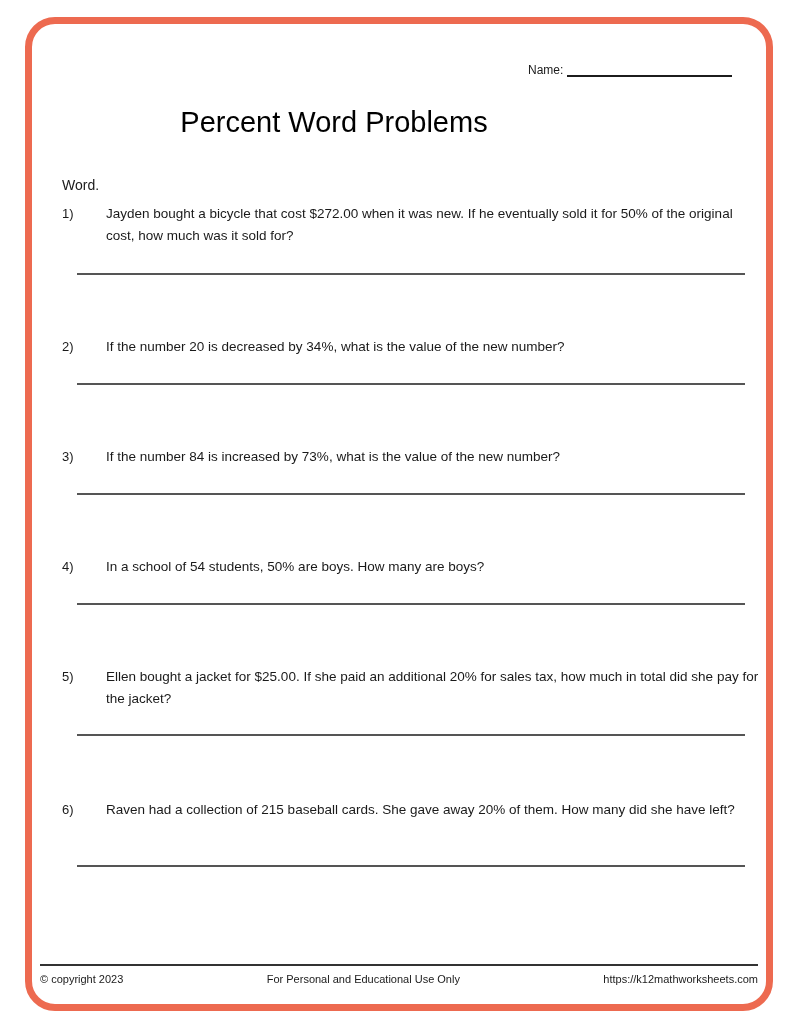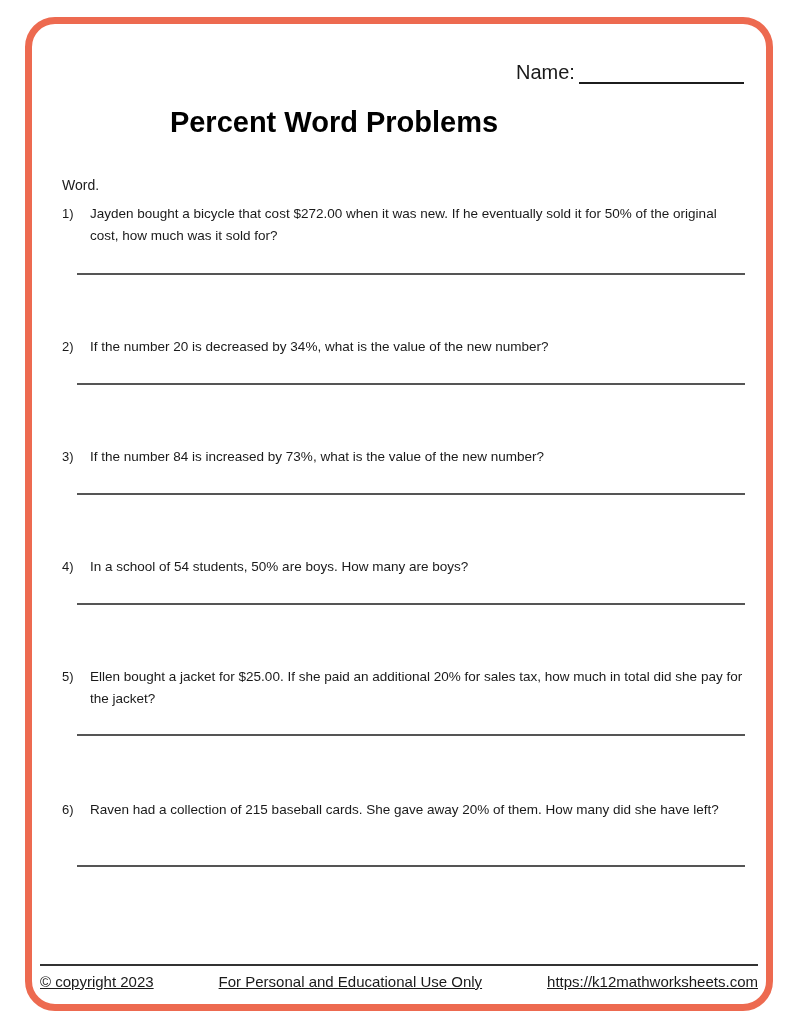--- a/index.html
+++ b/index.html
@@ -12,60 +12,60 @@
   }
   .sheet-border {
     position: absolute;
     left: 25px; top: 17px;
     width: 748px; height: 994px;
     border: 7px solid #ED6A50;
     border-radius: 30px;
   }
   .name-row {
     position: absolute;
-    left: 516px; top: 61px;
-    font-size: 20px;
+    left: 528px; top: 61px;
+    font-size: 12px;
     white-space: nowrap;
   }
   .name-label { display: inline-block; vertical-align: bottom; }
   .name-line {
     display: inline-block;
     width: 165px; height: 16px;
     margin-left: 4px;
     border-bottom: 2px solid #1c1c1c;
     vertical-align: bottom;
   }
   .worksheet-title {
     position: absolute;
     left: 0; top: 106px;
     width: 668px;
     text-align: center;
     font-size: 29px;
-    font-weight: bold;
+    font-weight: normal;
     color: #000000;
   }
   .instruction {
     position: absolute;
     left: 62px; top: 177px;
     font-size: 14px;
   }
   .problem {
     position: absolute;
     left: 62px;
     width: 685px;
     font-size: 13.5px;
     line-height: 21.5px;
   }
   .pnum {
     position: absolute;
     left: 0; top: 0;
     font-size: 13px;
   }
   .ptext {
-    margin-left: 28px;
+    margin-left: 44px;
     width: 655px;
   }
   .answer-line {
     position: absolute;
     left: 77px;
     width: 668px;
     height: 0;
     border-top: 2px solid #555555;
   }
   .p1 { top: 203px; } .l1 { top: 273px; }
@@ -80,23 +80,22 @@
     width: 718px; height: 0;
     border-top: 2px solid #333333;
   }
   .footer {
     position: absolute;
     left: 40px; top: 973px;
     width: 718px;
     display: flex;
     justify-content: space-between;
     align-items: baseline;
-    font-size: 15px;
+    font-size: 11px;
     color: #1a1a1a;
-    text-decoration: underline;
   }
 </style>
 </head>
 <body>
 
 <div class="sheet-border"></div>
 
 <div class="name-row">
   <span class="name-label">Name:</span><span class="name-line"></span>
 </div>

